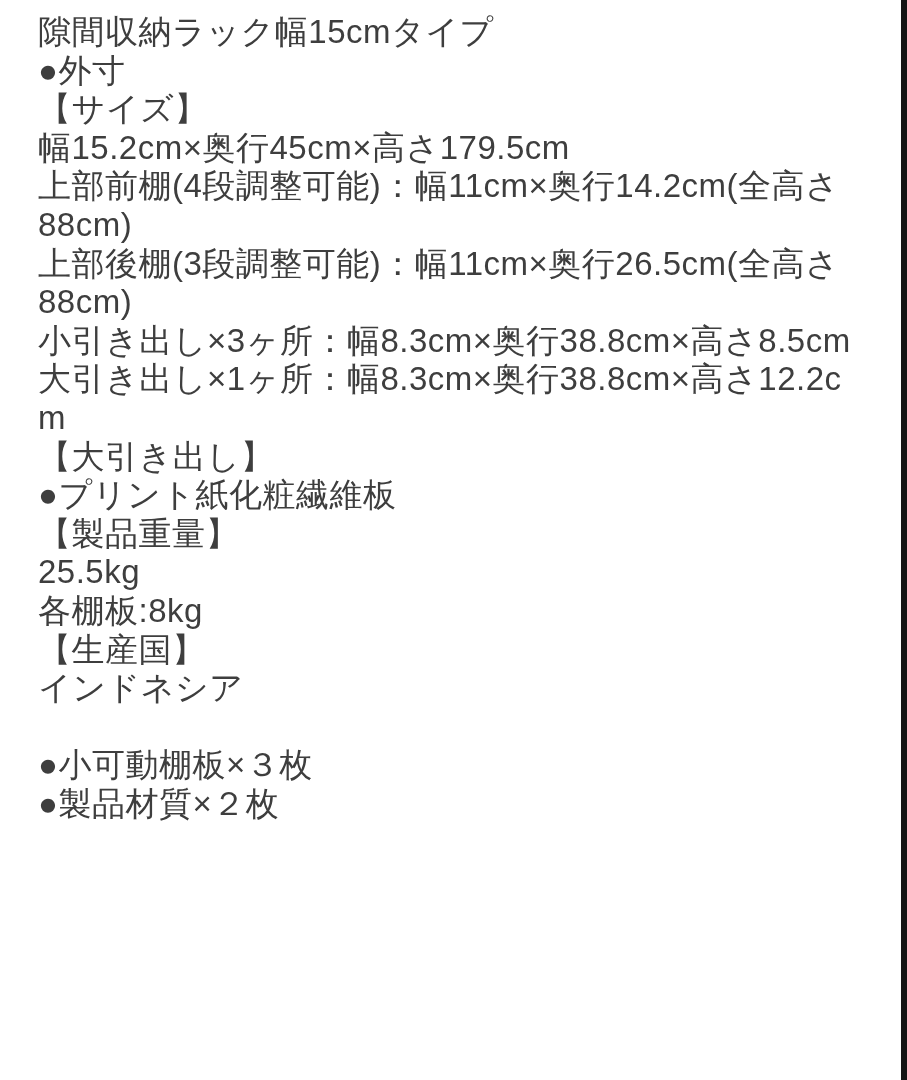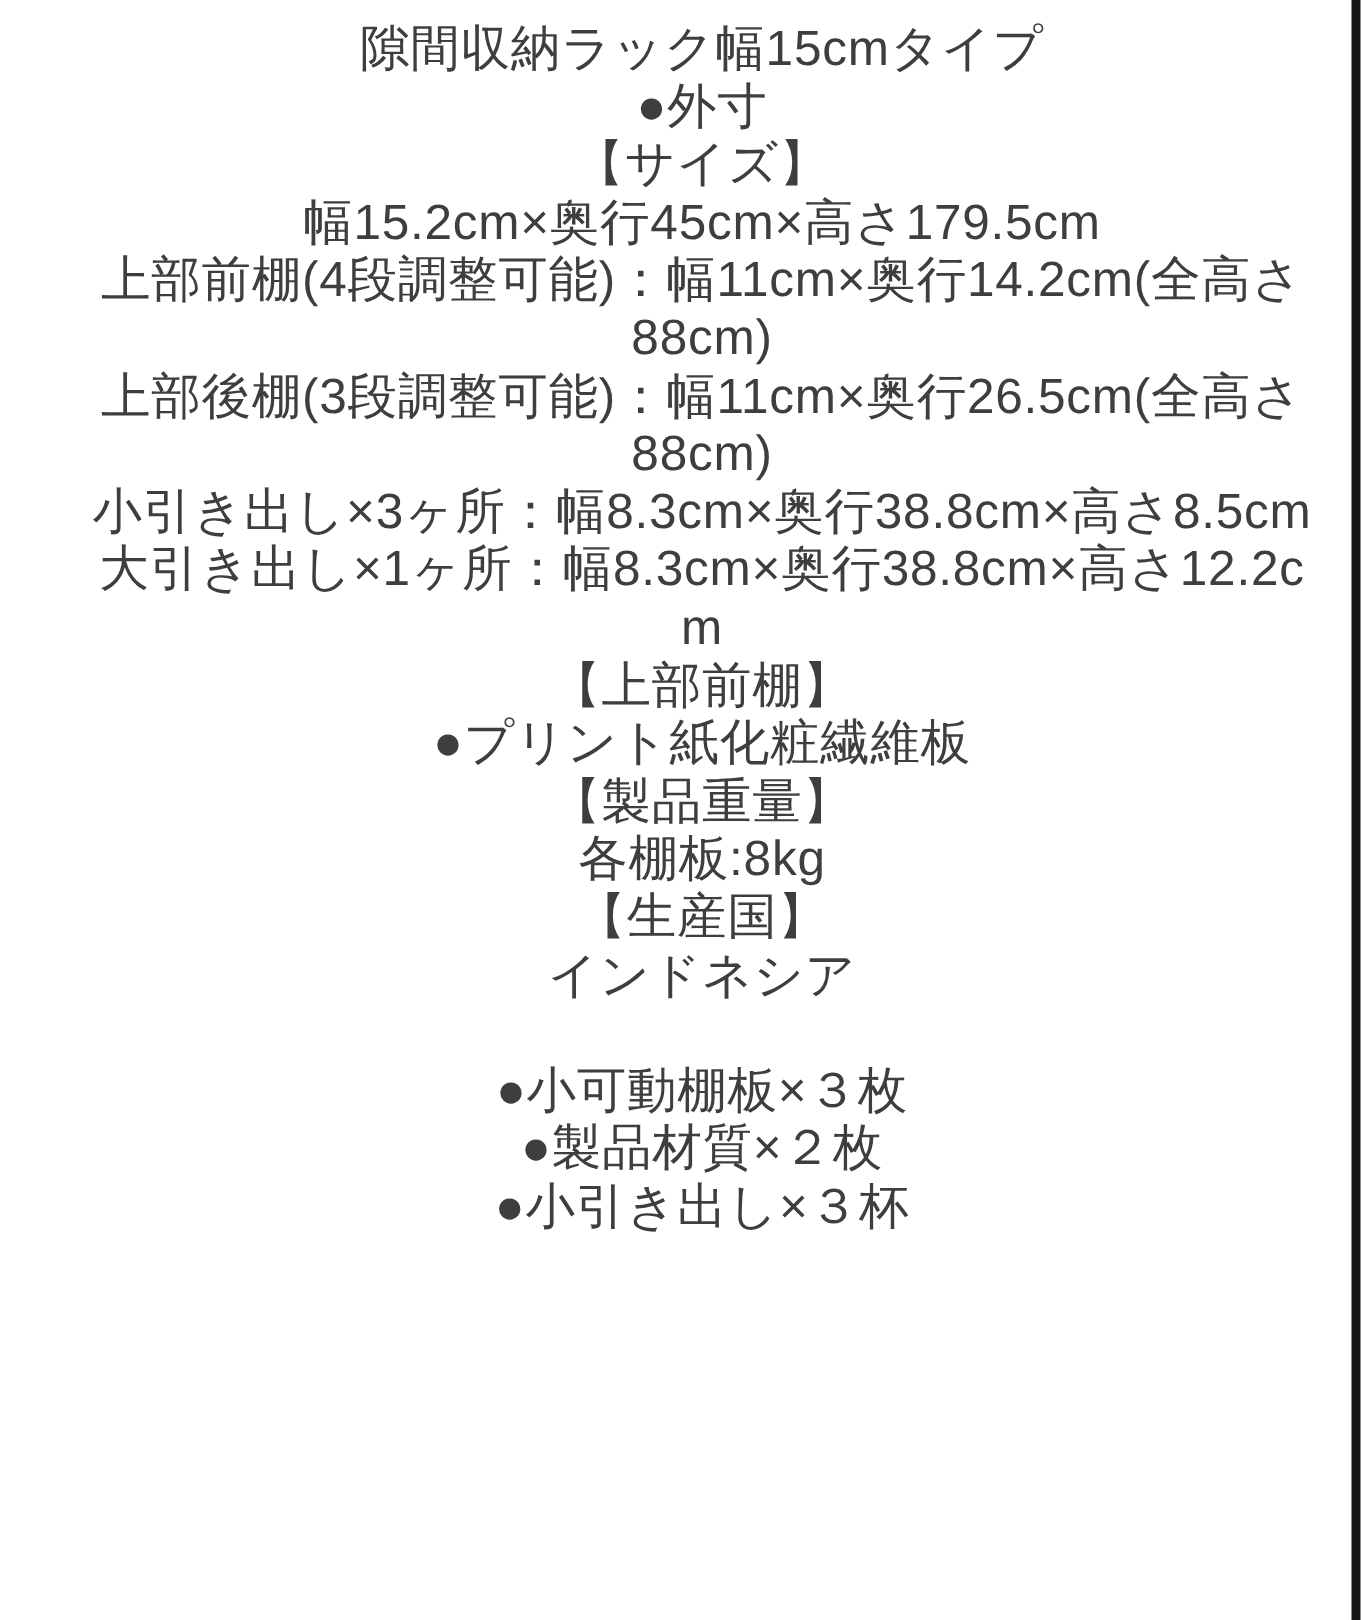--- a/index.html
+++ b/index.html
@@ -21,21 +21,20 @@
     width: 860px;
     color: var(--text-color, #3e3e3e);
     font-size: 33px;
     line-height: 38.6px;
     letter-spacing: 0.5px;
   }
   .line {
     height: 38.6px;
     white-space: nowrap;
     overflow: hidden;
-    text-align: center;
   }
   .right-bar {
     position: absolute;
     top: 0;
     right: 0;
     width: 6px;
     height: 1080px;
     background: var(--bar-color, #151515);
   }
 </style>
@@ -47,25 +46,25 @@
     <div class="line">●外寸</div>
     <div class="line">【サイズ】</div>
     <div class="line">幅15.2cm×奥行45cm×高さ179.5cm</div>
     <div class="line">上部前棚(4段調整可能)：幅11cm×奥行14.2cm(全高さ</div>
     <div class="line">88cm)</div>
     <div class="line">上部後棚(3段調整可能)：幅11cm×奥行26.5cm(全高さ</div>
     <div class="line">88cm)</div>
     <div class="line">小引き出し×3ヶ所：幅8.3cm×奥行38.8cm×高さ8.5cm</div>
     <div class="line">大引き出し×1ヶ所：幅8.3cm×奥行38.8cm×高さ12.2c</div>
     <div class="line">m</div>
-    <div class="line">【上部前棚】</div>
+    <div class="line">【大引き出し】</div>
     <div class="line">●プリント紙化粧繊維板</div>
     <div class="line">【製品重量】</div>
+    <div class="line">25.5kg</div>
     <div class="line">各棚板:8kg</div>
     <div class="line">【生産国】</div>
     <div class="line">インドネシア</div>
     <div class="line"></div>
     <div class="line">●小可動棚板×３枚</div>
     <div class="line">●製品材質×２枚</div>
-    <div class="line">●小引き出し×３杯</div>
   </div>
 
 <div class="right-bar"></div>
 
 </body></html>

